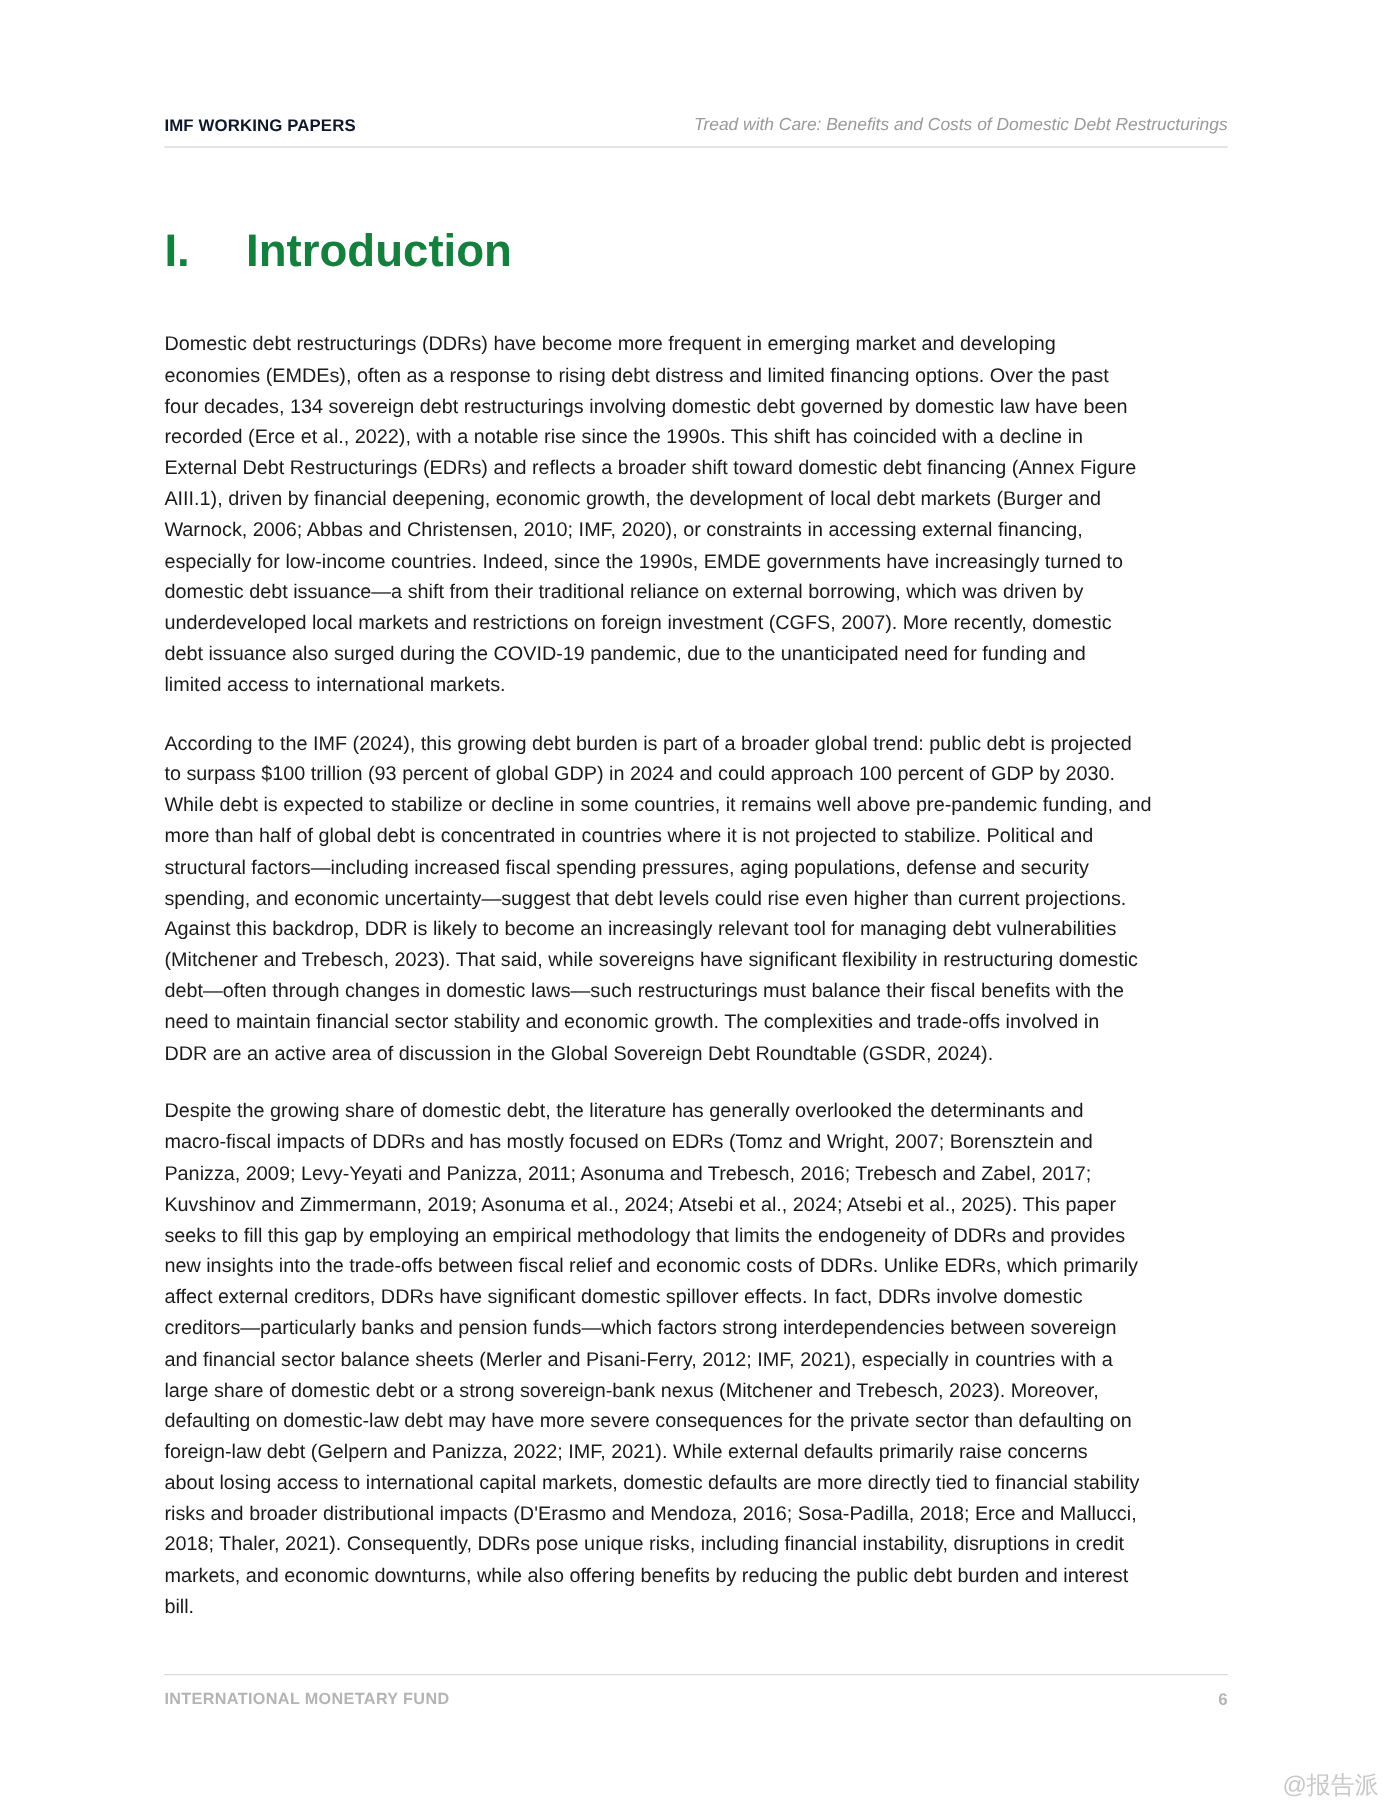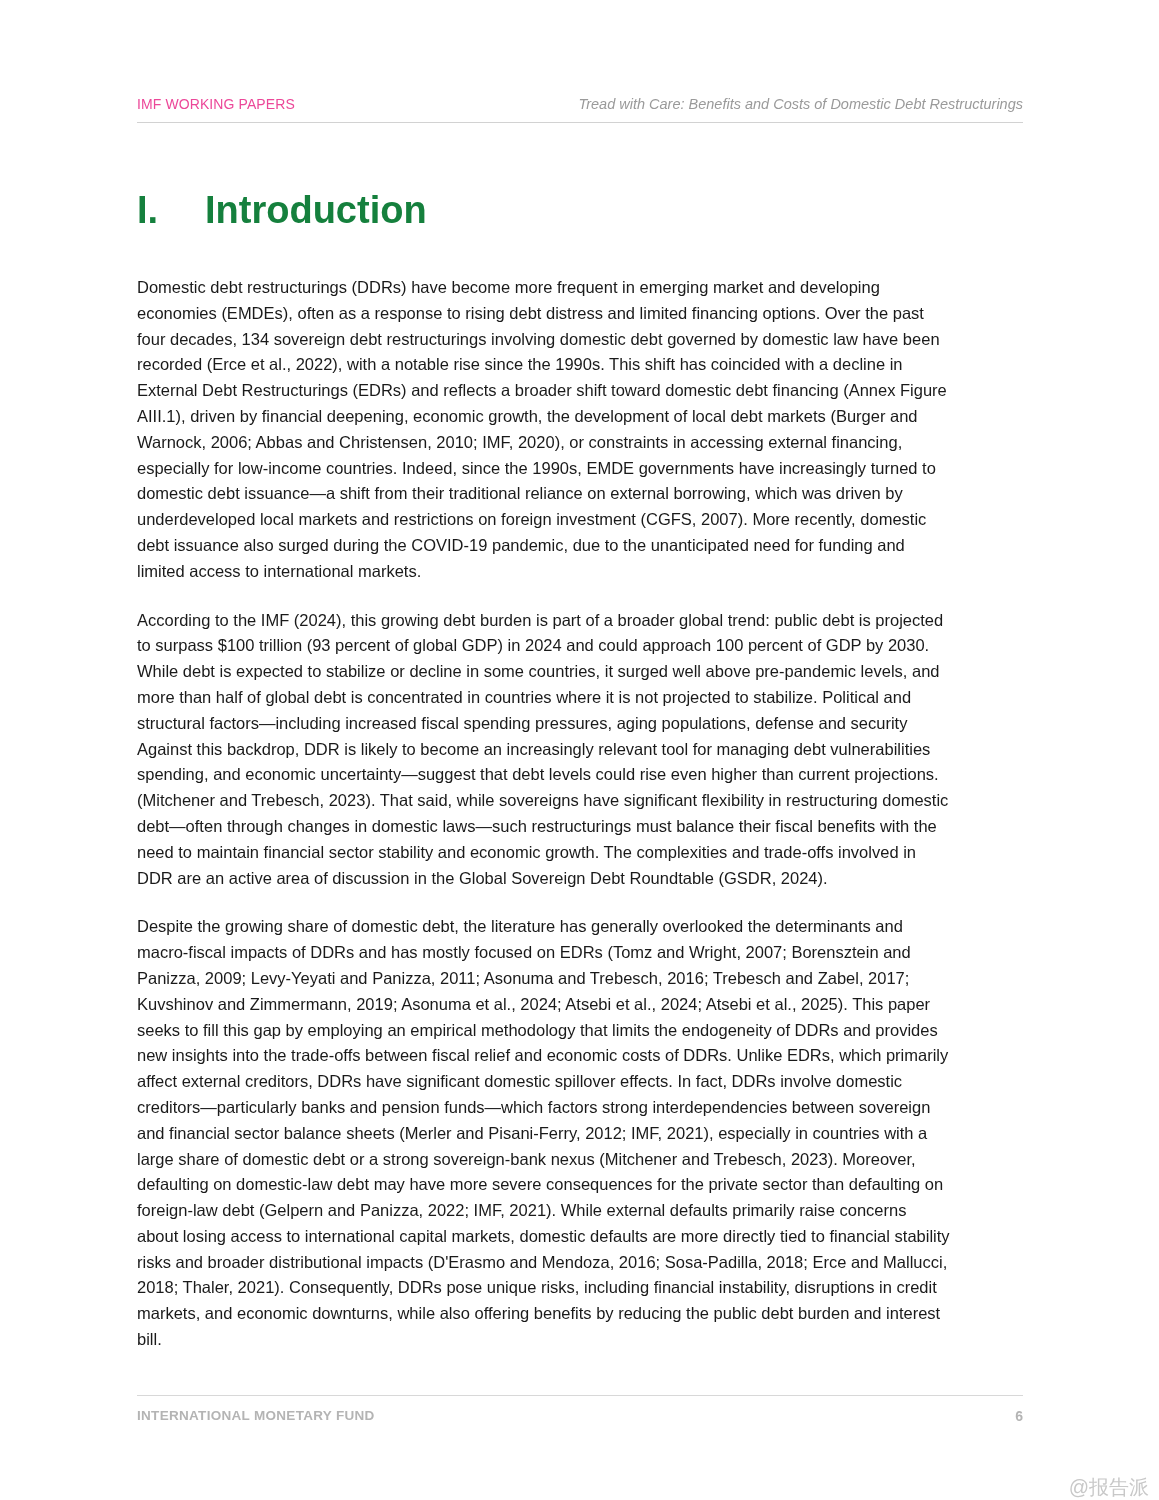--- a/index.html
+++ b/index.html
@@ -1,18 +1,18 @@
 <!DOCTYPE html>
 <html><head>
   <meta charset="utf-8">
   <style>
     html, body { margin: 0; padding: 0; background: #ffffff; }
     body { width: 1159px; height: 1500px; position: relative; overflow: hidden; font-family: "Liberation Sans", sans-serif; }
     .header { position: absolute; left: 137px; top: 94px; width: 886px; height: 28px; border-bottom: 1px solid #d2d2d2; }
-    .header-left { position: absolute; left: 0; top: 2px; font-size: 14px; font-weight: normal; color: #ec4899; letter-spacing: 0.1px; }
+    .header-left { position: absolute; left: 0; top: 2px; font-size: 14px; font-weight: bold; color: #0f172a; letter-spacing: 0.1px; }
     .header-right { position: absolute; right: 0; top: 2px; font-size: 14.5px; color: #9a9a9a; font-style: italic; }
     .section-title { position: absolute; left: 137px; top: 189px; font-size: 38px; font-weight: bold; color: #15803d; margin: 0; }
     .section-title .num { display: inline-block; width: 68px; }
     .body-text { position: absolute; left: 137px; width: 900px; font-size: 16.5px; color: #1a1a1a; line-height: 25.8px; }
     .para { margin: 0 0 23px 0; }
     .line { display: block; white-space: nowrap; }
     .footer { position: absolute; left: 137px; top: 1395px; width: 886px; border-top: 1px solid #d8d8d8; text-align: right; }
     .footer-left { position: absolute; left: 0; top: 12px; font-size: 13.5px; font-weight: bold; color: #b4b4b4; letter-spacing: 0.3px; }
     .footer-right { position: absolute; right: 0; top: 12px; font-size: 14px; font-weight: bold; color: #b4b4b4; }
     .watermark { position: absolute; right: 10px; top: 1474px; font-size: 20px; color: #c8c8c8; }
@@ -40,25 +40,25 @@
     <span class="line">Warnock, 2006; Abbas and Christensen, 2010; IMF, 2020), or constraints in accessing external financing,</span>
     <span class="line">especially for low-income countries. Indeed, since the 1990s, EMDE governments have increasingly turned to</span>
     <span class="line">domestic debt issuance—a shift from their traditional reliance on external borrowing, which was driven by</span>
     <span class="line">underdeveloped local markets and restrictions on foreign investment (CGFS, 2007). More recently, domestic</span>
     <span class="line">debt issuance also surged during the COVID-19 pandemic, due to the unanticipated need for funding and</span>
     <span class="line">limited access to international markets.</span>
   </p>
   <p class="para">
     <span class="line">According to the IMF (2024), this growing debt burden is part of a broader global trend: public debt is projected</span>
     <span class="line">to surpass $100 trillion (93 percent of global GDP) in 2024 and could approach 100 percent of GDP by 2030.</span>
-    <span class="line">While debt is expected to stabilize or decline in some countries, it surged well above pre-pandemic levels, and</span>
+    <span class="line">While debt is expected to stabilize or decline in some countries, it remains well above pre-pandemic funding, and</span>
     <span class="line">more than half of global debt is concentrated in countries where it is not projected to stabilize. Political and</span>
     <span class="line">structural factors—including increased fiscal spending pressures, aging populations, defense and security</span>
+    <span class="line">spending, and economic uncertainty—suggest that debt levels could rise even higher than current projections.</span>
     <span class="line">Against this backdrop, DDR is likely to become an increasingly relevant tool for managing debt vulnerabilities</span>
-    <span class="line">spending, and economic uncertainty—suggest that debt levels could rise even higher than current projections.</span>
     <span class="line">(Mitchener and Trebesch, 2023). That said, while sovereigns have significant flexibility in restructuring domestic</span>
     <span class="line">debt—often through changes in domestic laws—such restructurings must balance their fiscal benefits with the</span>
     <span class="line">need to maintain financial sector stability and economic growth. The complexities and trade-offs involved in</span>
     <span class="line">DDR are an active area of discussion in the Global Sovereign Debt Roundtable (GSDR, 2024).</span>
   </p>
   <p class="para">
     <span class="line">Despite the growing share of domestic debt, the literature has generally overlooked the determinants and</span>
     <span class="line">macro-fiscal impacts of DDRs and has mostly focused on EDRs (Tomz and Wright, 2007; Borensztein and</span>
     <span class="line">Panizza, 2009; Levy-Yeyati and Panizza, 2011; Asonuma and Trebesch, 2016; Trebesch and Zabel, 2017;</span>
     <span class="line">Kuvshinov and Zimmermann, 2019; Asonuma et al., 2024; Atsebi et al., 2024; Atsebi et al., 2025). This paper</span>

